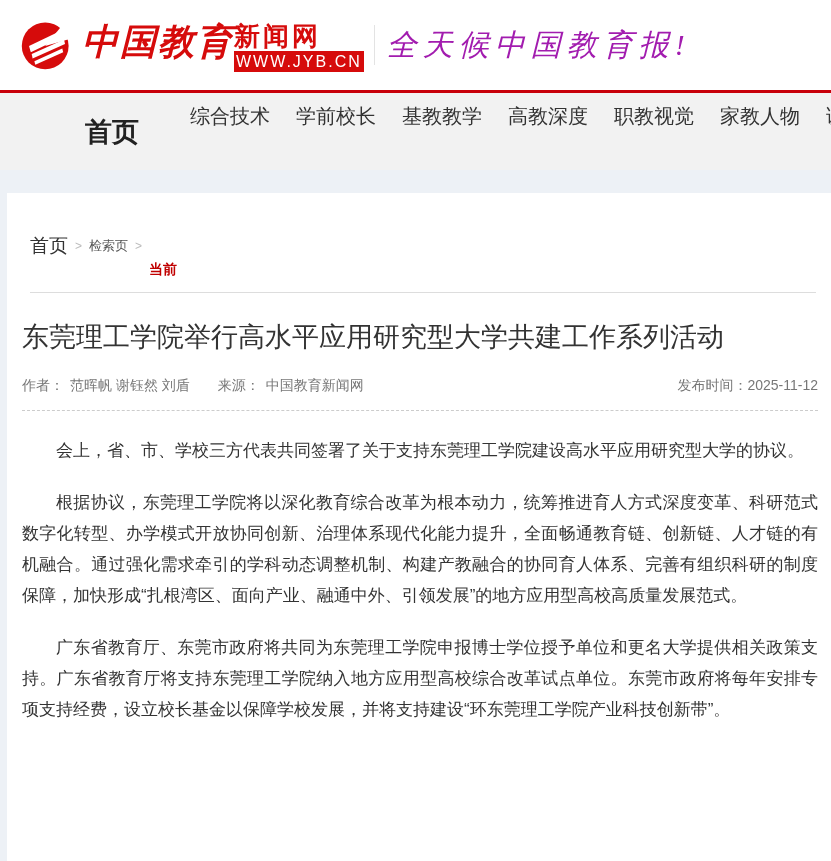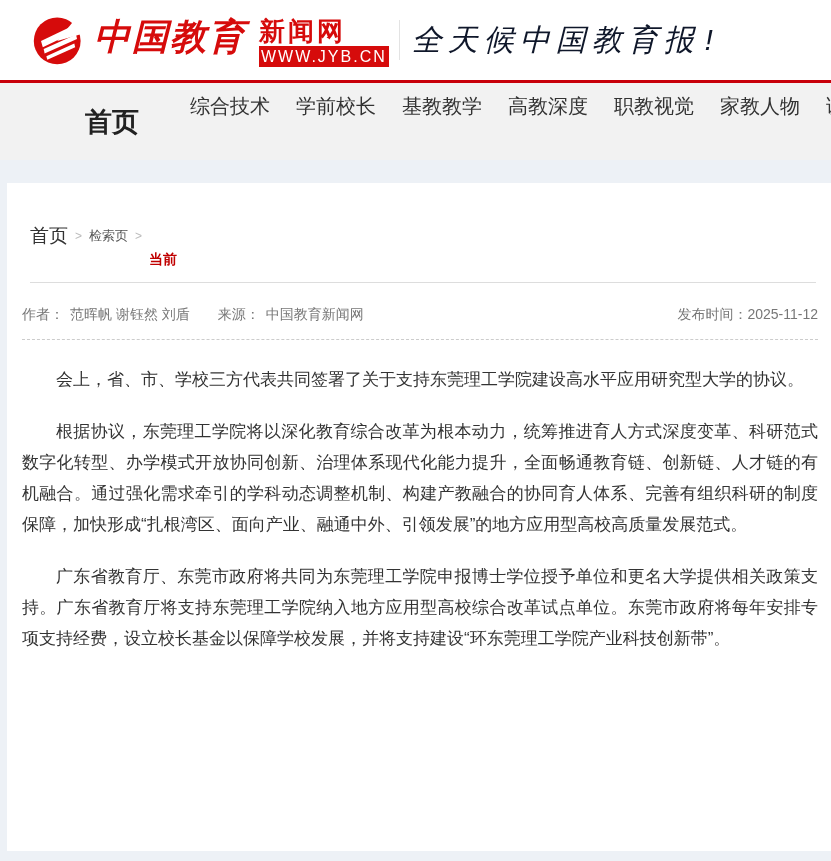--- a/index.html
+++ b/index.html
@@ -11,47 +11,47 @@
   }
   *{box-sizing:border-box;}
   html,body{margin:0;padding:0;}
   body{
     width:831px;height:861px;overflow:hidden;
     background:var(--pagebg);
     font-family:"Liberation Sans","DejaVu Sans",sans-serif;
   }
   
   .header{
-    background:#fff;height:80px;
+    background:#fff;height:90px;
     display:flex;align-items:center;
-    padding-left:32px;
+    padding-left:20px;
   }
   .logo{display:flex;align-items:center;cursor:pointer;}
   .logo-icon{width:54px;height:54px;margin-right:8px;}
   .brand-row{display:flex;align-items:flex-start;}
   .calli{
     font-family:"DejaVu Serif","Liberation Serif",serif;
     font-style:italic;font-weight:bold;
     color:var(--logo-red);font-size:36px;line-height:44px;
     letter-spacing:2px;
   }
-  .xww-block{display:inline-flex;flex-direction:column;margin-left:13px;margin-top:4px;}
+  .xww-block{display:inline-flex;flex-direction:column;margin-left:0;margin-top:4px;}
   .xww{
     font-size:26px;font-weight:900;color:var(--logo-red);
     letter-spacing:3px;line-height:26px;
   }
   .jyb-bar{
     background:var(--logo-red);color:#fff;
     font-size:16px;font-weight:normal;letter-spacing:2px;
     text-align:center;padding:2px 2px 1px 2px;margin-top:2px;
   }
   .header-divider{width:1px;height:40px;background:#e3e3e3;margin:0 12px 0 10px;}
   .slogan{
-    font-family:Liberation Mono, monospace;
-    font-style:italic;color:#0f172a;
+    font-family:Liberation Serif, serif;
+    font-style:italic;color:#a21caf;
     font-size:30px;letter-spacing:6px;white-space:nowrap;
   }
   .red-line{height:3px;background:var(--red);}
   
   .nav{
     background:#f2f2f2;height:77px;
     display:flex;align-items:center;
     padding-left:85px;overflow:hidden;
   }
   .nav-home{
@@ -173,20 +173,21 @@
 
   <div class="breadcrumb">
     <span class="bc-home">首页</span>
     <span class="bc-sep">&gt;</span>
     <span class="bc-mid">检索页</span>
     <span class="bc-sep">&gt;</span>
     <span class="bc-cur">当前</span>
   </div>
   <div class="bc-divider"></div>
 
+  <h1 class="article-title">东莞理工学院举行高水平应用研究型大学共建工作系列活动</h1>
 
   <div class="meta-row">
     <div class="meta-left">
       <span>作者：</span><span>范晖帆 谢钰然 刘盾</span><span class="meta-src">来源：</span><span>中国教育新闻网</span>
     </div>
     <div class="meta-right">
       <span>发布时间：</span><span>2025-11-12</span>
     </div>
   </div>
   <div class="dotted"></div>

